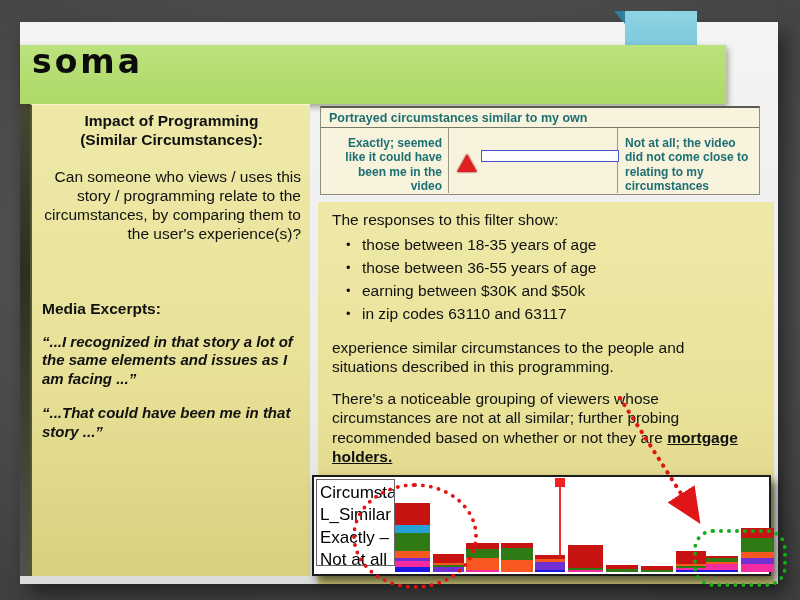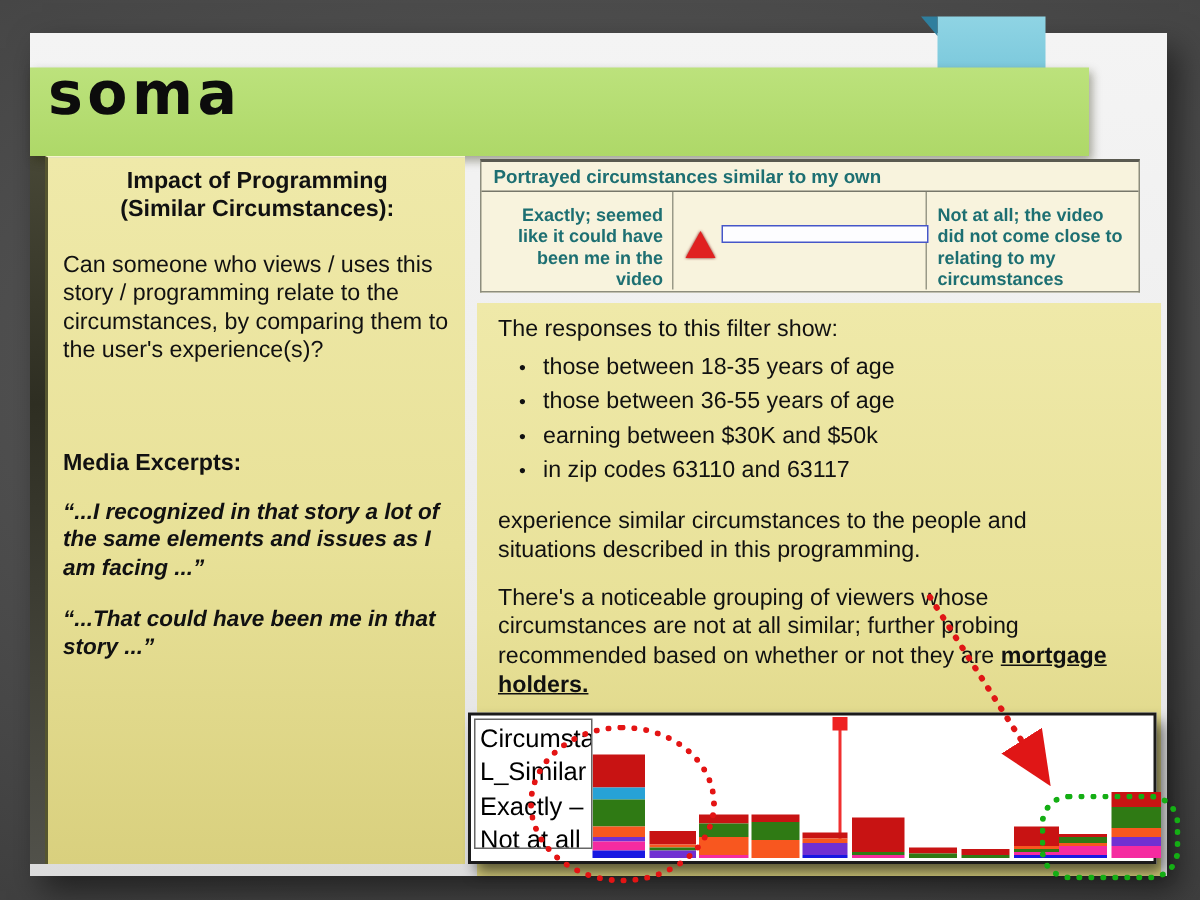--- a/index.html
+++ b/index.html
@@ -29,37 +29,37 @@
     z-index:2;
   }
   .logo-strip {
     position:absolute; left:20px; top:45px; width:706px; height:59px;
     background:linear-gradient(180deg,#bce27c,#aed868);
     box-shadow:2px 3px 6px rgba(40,40,10,0.4);
     z-index:3; padding:2px 0 0 12px;
   }
   .logo-soma {
     font-family:"DejaVu Sans",sans-serif; font-weight:bold;
-    font-size:39px; line-height:0.88; letter-spacing:3px; color:#0c0c0c;
+    font-size:33px; line-height:0.88; letter-spacing:3px; color:#0c0c0c;
     transform:scaleY(1.02);
   }
   .logo-sub {
     font-family:"DejaVu Serif","Liberation Serif",serif; font-weight:bold;
     font-variant:small-caps; font-size:17px; letter-spacing:2px; color:#0c0c0c;
   }
   .panel {
     background:linear-gradient(180deg,#efe9a9 0%, #e8e198 55%, #d9d07e 100%);
   }
   .left-panel {
     position:absolute; left:30px; top:104px; width:280px; height:472px;
     border-left:2px solid #55552f; border-top:1px solid #f7f4cc;
     z-index:3; padding:6px 9px 0 10px; color:#111;
   }
   .left-panel .heading { font-size:15.5px; font-weight:bold; text-align:center; line-height:1.25; }
-  .left-panel .question { font-size:15.5px; line-height:1.24; margin-top:17px; }
+  .left-panel .question { font-size:15.5px; line-height:1.24; margin-top:17px;text-align:right; }
   .left-panel .excerpts-heading { font-size:15.5px; font-weight:bold; margin-top:56px; }
   .left-panel .quote { font-size:15px; font-weight:bold; font-style:italic; line-height:1.25; margin-top:15px; }
   .right-panel {
     position:absolute; left:318px; top:202px; width:456px; height:382px;
     z-index:3; padding:8px 26px 0 14px; color:#111;
   }
   .right-panel .intro { font-size:15.5px; line-height:1.3; }
   .bullet-list { margin:4px 0 0 14px; list-style:none; }
   .bullet-list li { font-size:15.5px; line-height:1.48; display:flex; }
   .bullet-list .dot { width:16px; font-size:13px; padding-top:1px; }

